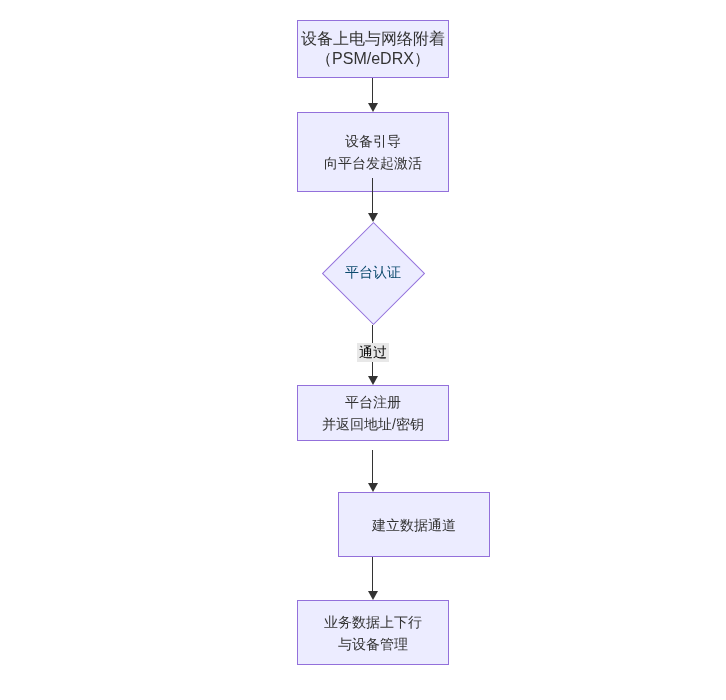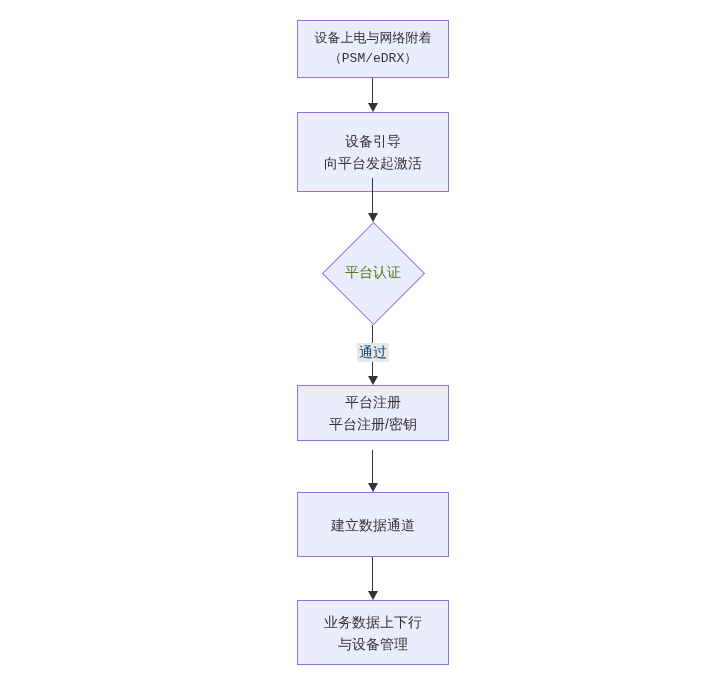--- a/index.html
+++ b/index.html
@@ -26,24 +26,24 @@
     color: #333333;
     display: flex;
     flex-direction: column;
     align-items: center;
     justify-content: center;
     text-align: center;
     font-size: 14px;
     line-height: 22px;
   }
   .node .line { white-space: nowrap; }
-  #n1 { top: 20px;  height: 58px; font-size: 13px; line-height: 20px; font-family: Liberation Mono, monospace; }
+  #n1 { top: 20px;  height: 58px; font-size: 16px; line-height: 20px; }
   #n2 { top: 112px; height: 80px; }
   #n3 { top: 385px; height: 56px; }
-  #n4 { top: 492px; height: 65px; }
+  #n4 { top: 492px; height: 65px; margin-left: 41px; }
   #n5 { top: 600px; height: 65px; text-align: right; }
 
   
   .diamond-wrap {
     position: absolute;
     left: 323px;
     top: 223px;
     width: 100px;
     height: 100px;
   }
@@ -59,21 +59,21 @@
   }
   .diamond-text {
     position: absolute;
     left: 0;
     top: 0;
     width: 100%;
     height: 100%;
     display: flex;
     align-items: center;
     justify-content: center;
-    color: #4d7c0f;
+    color: #0c4a6e;
     font-size: 14px;
     white-space: nowrap;
   }
 
   
   .edge-line {
     position: absolute;
     left: 372px;
     width: 1px;
     background: #333333;
@@ -92,21 +92,21 @@
   #e3-line { top: 325px; height: 51px; } #e3-head { top: 376px; }
   #e4-line { top: 450px; height: 33px; } #e4-head { top: 483px; }
   #e5-line { top: 557px; height: 34px; } #e5-head { top: 591px; }
 
   .edge-label {
     position: absolute;
     top: 343px;
     left: 373px;
     transform: translateX(-50%);
     background: #e8e8e8;
-    color: #0c4a6e;
+    color: #000000;
     font-size: 14px;
     line-height: 19px;
     padding: 0 2px;
     white-space: nowrap;
   }
 </style>
 </head>
 <body>
 
 <div class="canvas">
@@ -131,21 +131,21 @@
     <div class="diamond-shape"></div>
     <div class="diamond-text">平台认证</div>
   </div>
 
   <div class="edge-line" id="e3-line"></div>
   <div class="arrowhead" id="e3-head"></div>
   <span class="edge-label">通过</span>
 
   <div class="node" id="n3">
     <div class="line">平台注册</div>
-    <div class="line">平台注册/密钥</div>
+    <div class="line">并返回地址/密钥</div>
   </div>
 
   <div class="edge-line" id="e4-line"></div>
   <div class="arrowhead" id="e4-head"></div>
 
   <div class="node" id="n4">
     <div class="line">建立数据通道</div>
   </div>
 
   <div class="edge-line" id="e5-line"></div>

